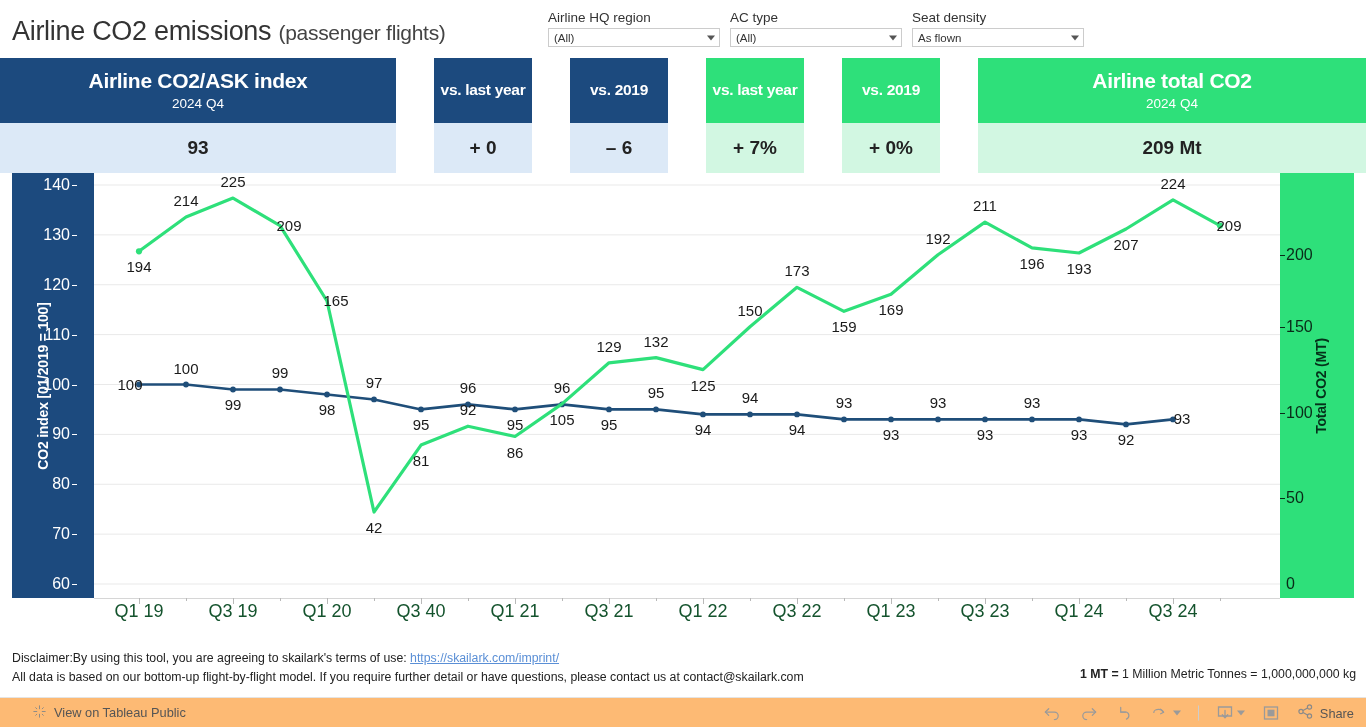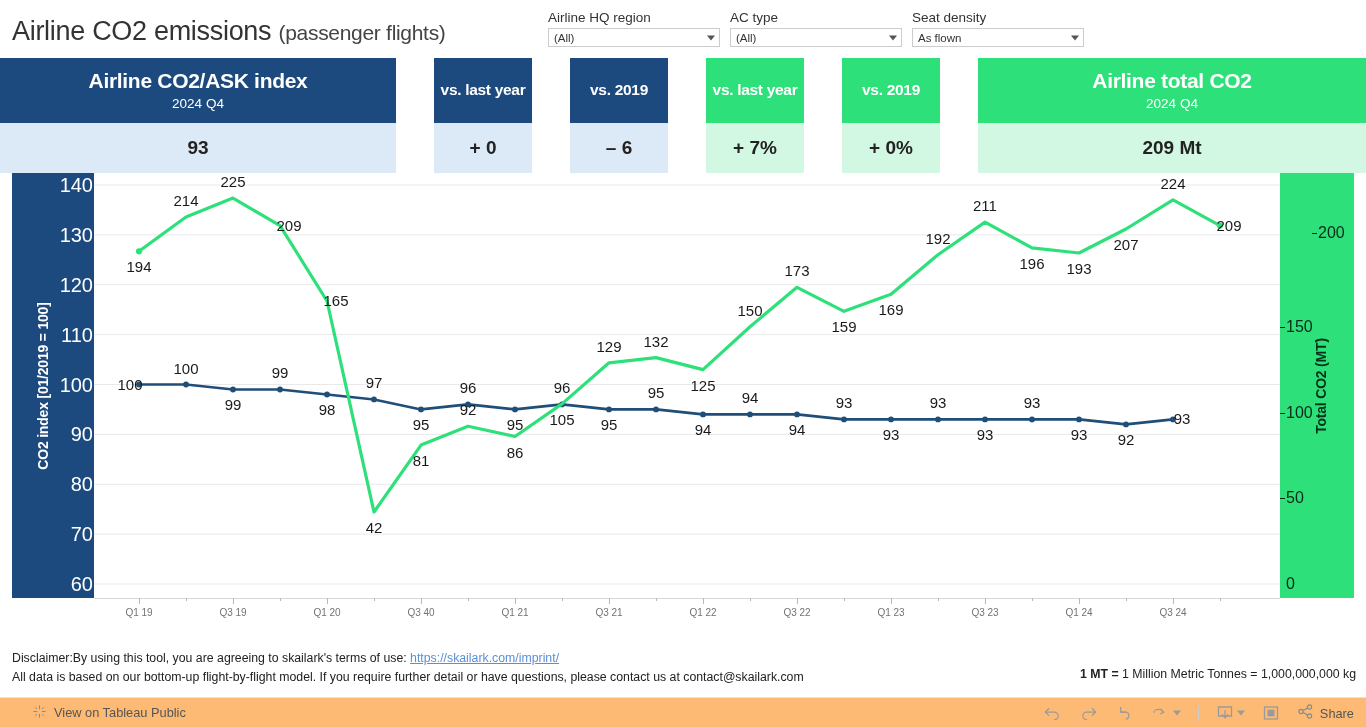--- a/index.html
+++ b/index.html
@@ -74,21 +74,21 @@
 
   #left-axis-band {
     position:absolute; left:12px; top:0; width:82px; height:425px;
     background:#1c4a7e;
   }
   #left-axis-title {
     position:absolute; left:-64px; top:50%; width:190px; transform:translateY(-50%) rotate(-90deg);
     text-align:center; color:#ffffff; font-size:14px; font-weight:bold; letter-spacing:-0.2px;
   }
   .lax-tick {
-    position:absolute; right:1px; color:#ffffff; font-size:20px;
+    position:absolute; right:24px; color:#ffffff; font-size:16px;
     transform:translateY(-50%); text-align:right; width:50px;
   }
   .lax-tick::after {
     content:""; position:absolute; right:-7px; top:50%; width:5px; height:1px; background:#ffffff;
   }
 
   #right-axis-band {
     position:absolute; left:1280px; top:0; width:74px; height:425px; background:#2ee07a;
   }
   #right-axis-title {
@@ -113,21 +113,21 @@
   .series-total { fill:none; stroke:#2ee07a; stroke-width:3.2; stroke-linejoin:round; stroke-linecap:round; }
   .pt-index { fill:#1f4e79; }
   .lbl { font-family:"Liberation Sans", sans-serif; font-size:15px; fill:#1a1a1a; text-anchor:middle; }
 
   
   #x-axis { position:absolute; left:94px; top:598px; width:1186px; height:36px; }
   #x-axis .axisline { position:absolute; left:0; top:0; width:1186px; height:1px; background:#d6d6d6; }
   .xtick { position:absolute; top:0; width:1px; height:6px; background:#b9b9b9; }
   .xtick.minor { height:3px; }
   .xlabel {
-    position:absolute; top:9px; font-size:10px; color:#737373;
+    position:absolute; top:3px; font-size:18px; color:#14532d;
     transform:translateX(-50%); white-space:nowrap;
   }
 
   
   #footer { position:absolute; left:0; top:645px; width:1366px; height:45px; }
   #disclaimer { position:absolute; left:12px; top:4px; font-size:12.3px; color:#222; line-height:1.55; }
   #disclaimer b { font-weight:normal; }
   #disclaimer a { color:#5a8fd6; text-decoration:underline; }
   #mt-note { position:absolute; right:10px; top:22px; font-size:12.3px; color:#222; }
   #mt-note b { font-weight:bold; }
@@ -339,21 +339,21 @@
       </svg>
   </div>
 
   <div id="right-axis-band">
     <div id="right-axis-title">Total CO2 (MT)</div>
     <div id="right-ticks">
         <div class="rax-tick zero" style="top: 411px;">0</div>
         <div class="rax-tick" style="top: 325.25px;">50</div>
         <div class="rax-tick" style="top: 239.5px;">100</div>
         <div class="rax-tick" style="top: 153.75px;">150</div>
-        <div class="rax-tick" style="top: 60px; margin-left: 32px;">200</div>
+        <div class="rax-tick" style="top: 82px;">200</div>
       </div>
   </div>
 </div>
 
 <div id="x-axis">
   <div class="axisline"></div>
 <div class="xtick" style="left: 45px;"></div>
     <div class="xlabel" style="left: 45px;">Q1 19</div>
     <div class="xtick minor" style="left: 92px;"></div>
     <div class="xtick" style="left: 139px;"></div>

